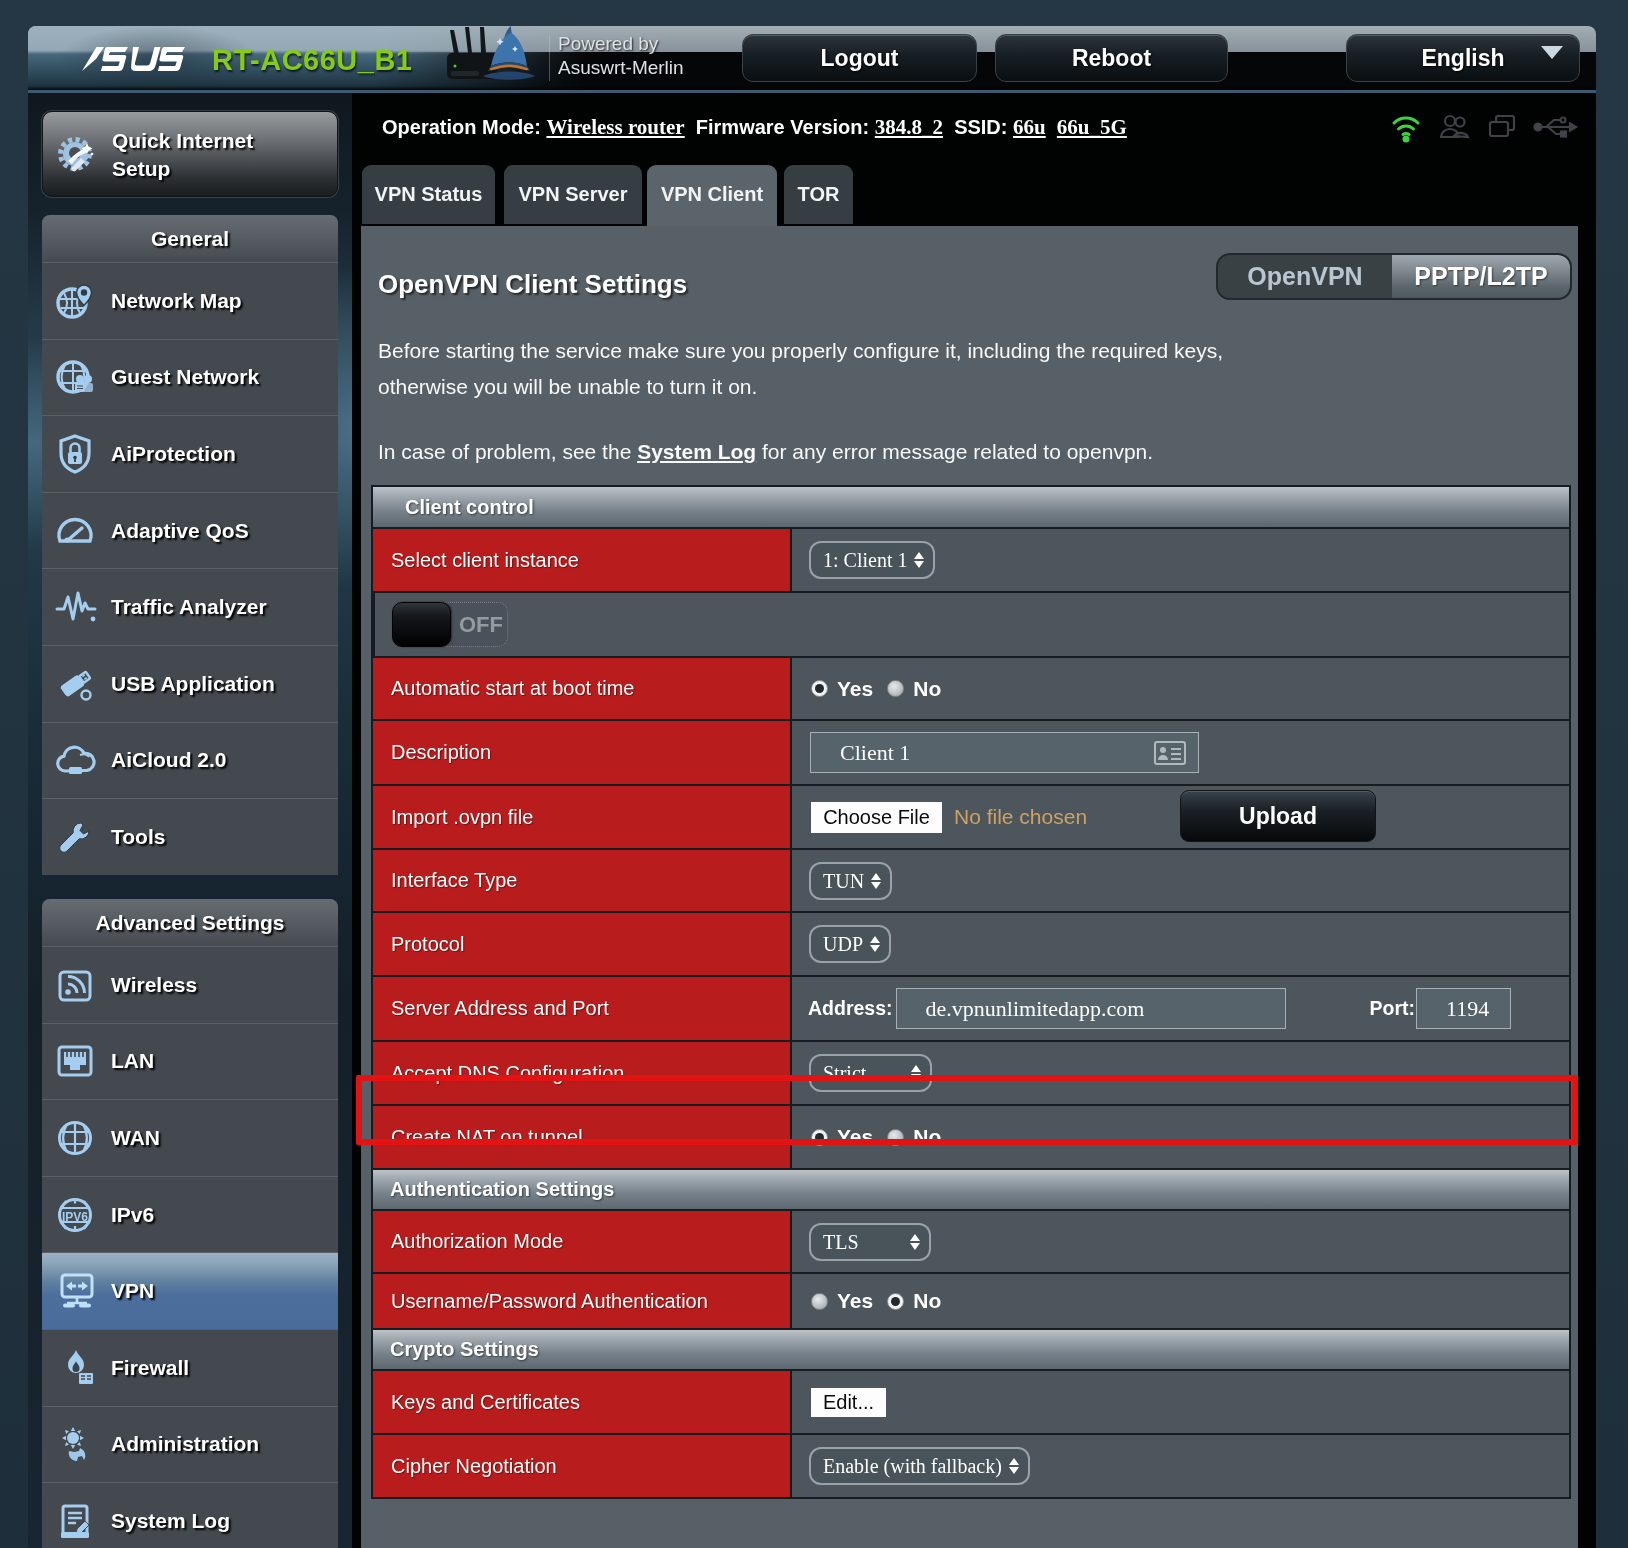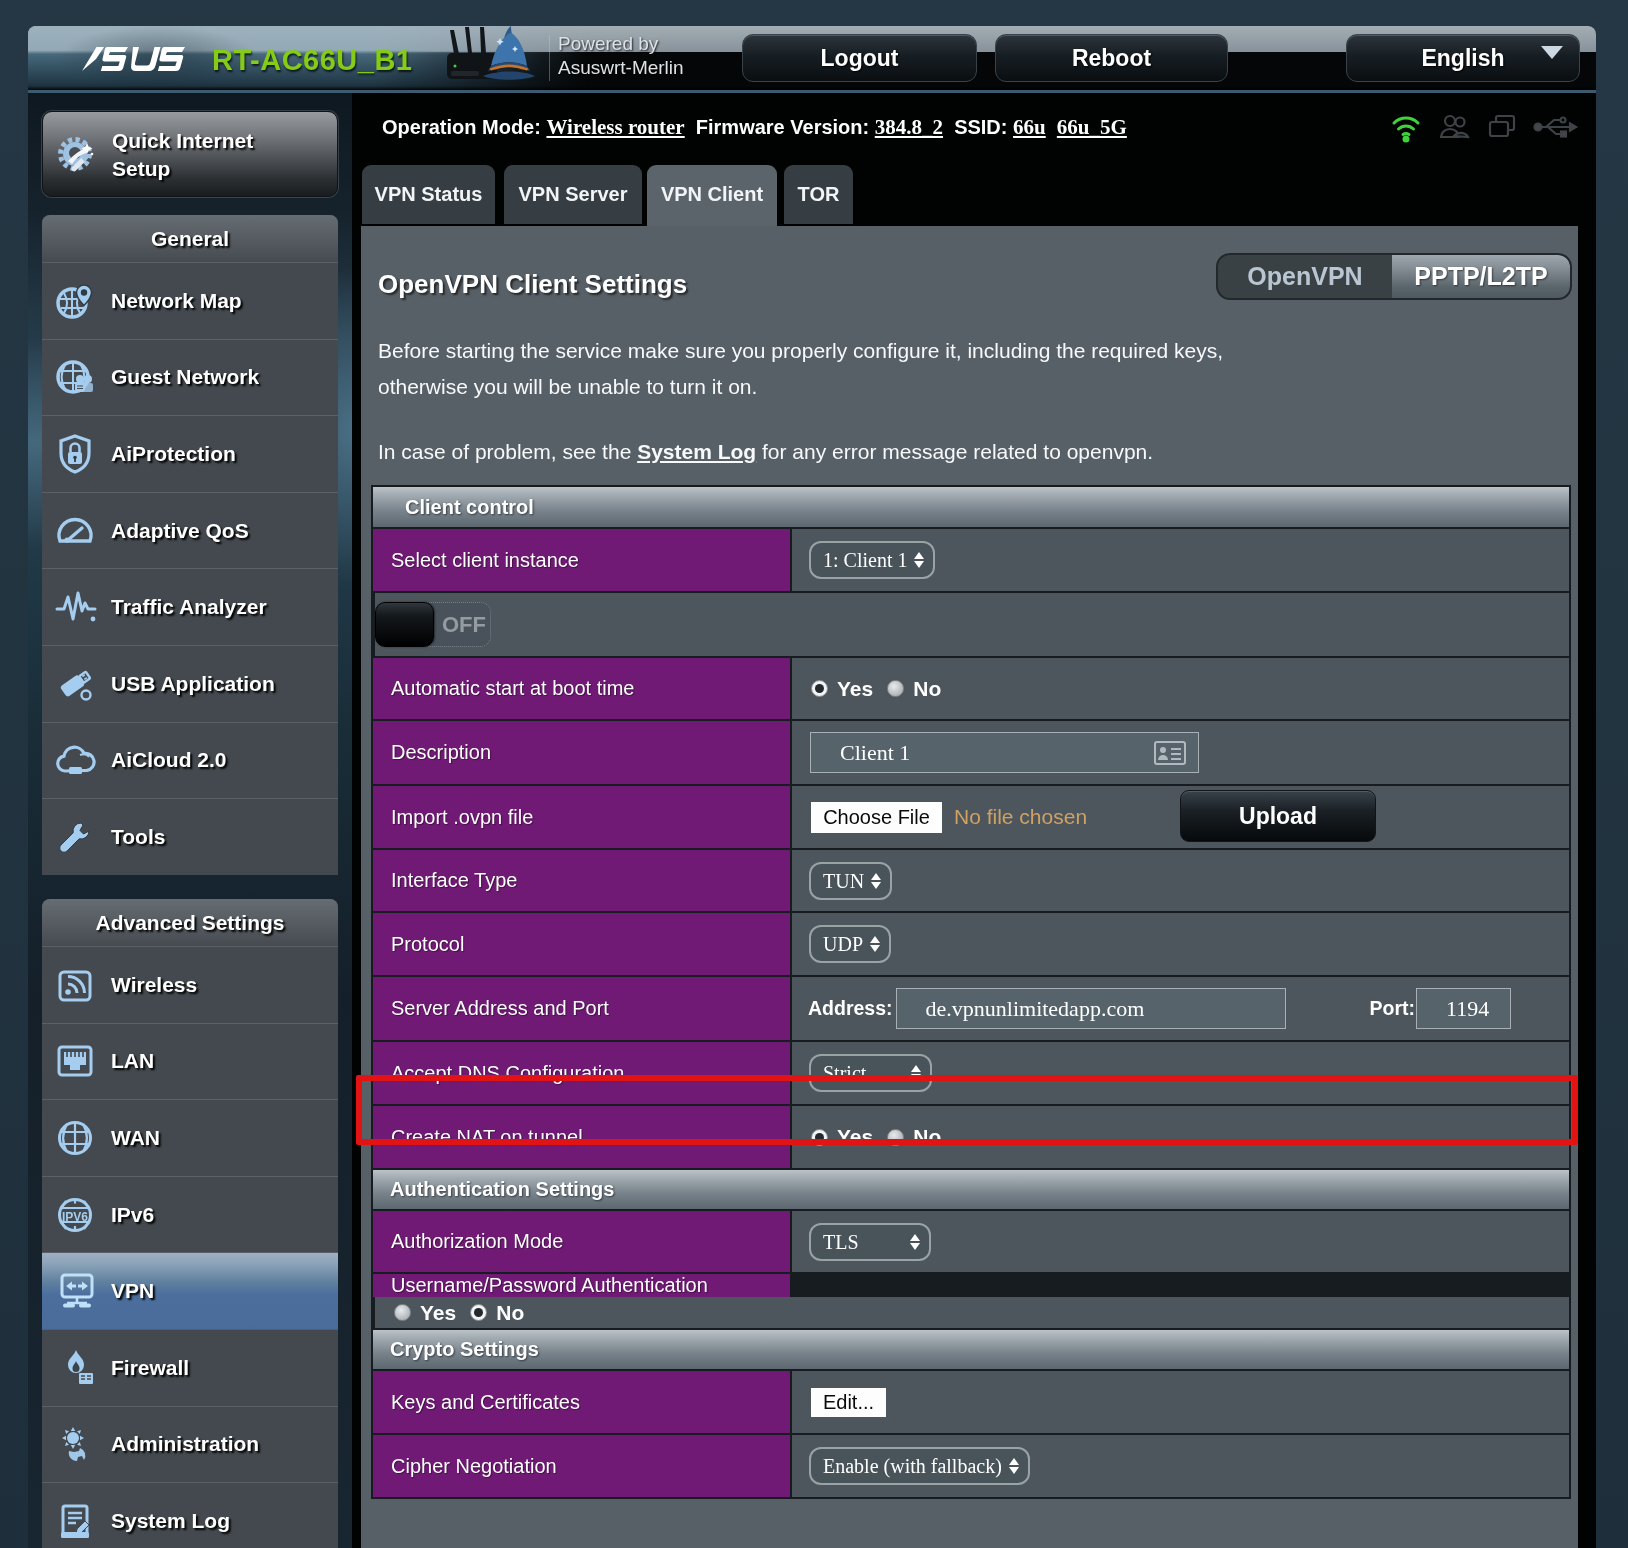--- a/index.html
+++ b/index.html
@@ -57,37 +57,37 @@
 #ptitle{position:absolute;left:17px;top:43px;font-size:26px;font-weight:bold;color:#fff;text-shadow:2px 2px 2px rgba(0,0,0,.6);}
 #vpntoggle{position:absolute;left:855px;top:27px;width:356px;height:47px;border-radius:14px;background:#3a4145;border:2px solid #22282c;box-sizing:border-box;display:flex;overflow:hidden;}
 #vpntoggle .l{width:174px;color:#b9c6d2;font-size:25px;font-weight:bold;text-align:center;line-height:43px;}
 #vpntoggle .r{flex:1;background:linear-gradient(180deg,#9ea7ad 0%,#818a91 35%,#5a646b 75%,#4f5960 100%);color:#fff;font-size:25px;font-weight:bold;text-align:center;line-height:43px;border-radius:0 12px 12px 0;text-shadow:1px 1px 2px rgba(0,0,0,.5);}
 .note{position:absolute;left:17px;color:#f7f9fa;font-size:21px;}
 .note b{text-decoration:underline;}
 
 #tbl{position:absolute;left:10px;top:259px;width:1200px;background:#171c20;padding:2px;box-sizing:border-box;}
 .thead{height:39px;background:linear-gradient(180deg,#bcc3c8 0%,#a2abb1 20%,#78828a 60%,#5d676f 100%);color:#fff;font-size:20px;font-weight:bold;line-height:39px;padding-left:17px;text-shadow:1px 1px 2px rgba(40,45,50,.8);margin-top:2px;}
 .trow{display:flex;margin-top:2px;}
-.trow .tl{width:417px;background:#701a75;color:#fff;font-size:20px;display:flex;align-items:center;padding-left:18px;box-sizing:border-box;text-shadow:1px 1px 1px rgba(0,0,0,.4);}
+.trow .tl{width:417px;background:#b91c1c;color:#fff;font-size:20px;display:flex;align-items:center;padding-left:18px;box-sizing:border-box;text-shadow:1px 1px 1px rgba(0,0,0,.4);}
 .trow .tr{flex:1;background:#4c565c;display:flex;align-items:center;margin-left:2px;position:relative;}
 
 .sel{position:relative;display:inline-block;height:38px;border:2px solid #99a2a7;border-radius:12px;background:#49545a;box-sizing:border-box;color:#fff;font-family:"Liberation Serif",serif;font-size:20px;line-height:34px;padding:0 26px 0 12px;white-space:nowrap;}
 .sel .ar{position:absolute;right:9px;top:50%;margin-top:-8px;width:10px;height:16px;}
 .sel .ar:before{content:"";position:absolute;top:0;left:0;border-left:5px solid transparent;border-right:5px solid transparent;border-bottom:7px solid #fff;}
 .sel .ar:after{content:"";position:absolute;bottom:0;left:0;border-left:5px solid transparent;border-right:5px solid transparent;border-top:7px solid #fff;}
 .inp{height:41px;border:1px solid #a9b0b5;background:#56636b;box-sizing:border-box;color:#fff;font-family:"Liberation Serif",serif;font-size:22px;line-height:39px;padding-left:29px;position:relative;}
 .radio{width:17px;height:17px;border-radius:50%;background:radial-gradient(circle at 40% 35%,#ffffff,#c9cdd1 60%,#aeb3b8);border:1px solid #83898e;box-sizing:border-box;display:inline-block;vertical-align:-3px;}
 .radio.on{background:#f2f3f4;}
 .radio.on:after{content:"";display:block;width:9px;height:9px;border-radius:50%;background:#23282c;margin:3px 0 0 3px;}
 .radio.off{background:radial-gradient(circle at 40% 35%,#e8eaec,#b9bec3 60%,#9aa0a6);}
 .rlbl{color:#fff;font-size:21px;font-weight:bold;margin:0 14px 0 9px;}
 .whbtn{background:#fdfdfd;color:#0a0a0a;font-size:20px;text-align:center;}
 #upload{position:absolute;left:388px;top:4px;width:196px;height:52px;border-radius:9px;background:linear-gradient(180deg,#39424a 0%,#1a2025 40%,#07090b 100%);border:1px solid #11151a;box-shadow:inset 0 1px 0 rgba(255,255,255,.15);color:#fff;font-size:23px;font-weight:bold;text-align:center;line-height:50px;box-sizing:border-box;}
 #redbox{position:absolute;left:328px;top:1049px;width:1222px;height:70px;border:6px solid #e21313;border-radius:2px;box-sizing:border-box;}
-#svcstate{position:relative;width:116px;height:45px;border-radius:10px;background:#49525a;border:1px dotted #79828a;box-sizing:border-box;}
+#svcstate{position:relative;margin-left:17px;width:116px;height:45px;border-radius:10px;background:#49525a;border:1px dotted #79828a;box-sizing:border-box;}
 #svcstate .knob{position:absolute;left:-1px;top:-1px;width:59px;height:45px;border-radius:10px;background:linear-gradient(180deg,#31373e 0%,#14181c 30%,#000 100%);border:1px solid #000;box-sizing:border-box;box-shadow:1px 0 2px rgba(0,0,0,.5);}
 #svcstate span{position:absolute;left:66px;top:9px;color:#949ba1;font-size:22px;font-weight:bold;}
 #engarrow{position:absolute;right:16px;top:11px;width:0;height:0;border-left:11px solid transparent;border-right:11px solid transparent;border-top:13px solid #cdd9e2;}
 </style>
 </head>
 <body>
 <div id="wrap">
  <div id="banner">
   <div class="strip"></div>
   <div class="photo"></div>
@@ -404,21 +404,21 @@
             <span class="rlbl">No</span>
           </div>
         </div>
    <div class="thead">Authentication Settings</div>
    <div class="trow" style="height:61px;">
           <div class="tl">Authorization Mode</div>
           <div class="tr">
             <div class="sel" style="margin-left:17px;width:122px;box-sizing:border-box;">TLS<span class="ar"></span></div>
           </div>
         </div>
-   <div class="trow" style="height:54px;flex-direction:column;">
+   <div class="trow" style="height:54px;">
           <div class="tl">Username/Password Authentication</div>
           <div class="tr">
             <span style="margin-left:19px;" class="radio off"></span>
             <span class="rlbl">Yes</span>
             <span class="radio on"></span>
             <span class="rlbl">No</span>
           </div>
         </div>
    <div class="thead">Crypto Settings</div>
    <div class="trow" style="height:62px;">

